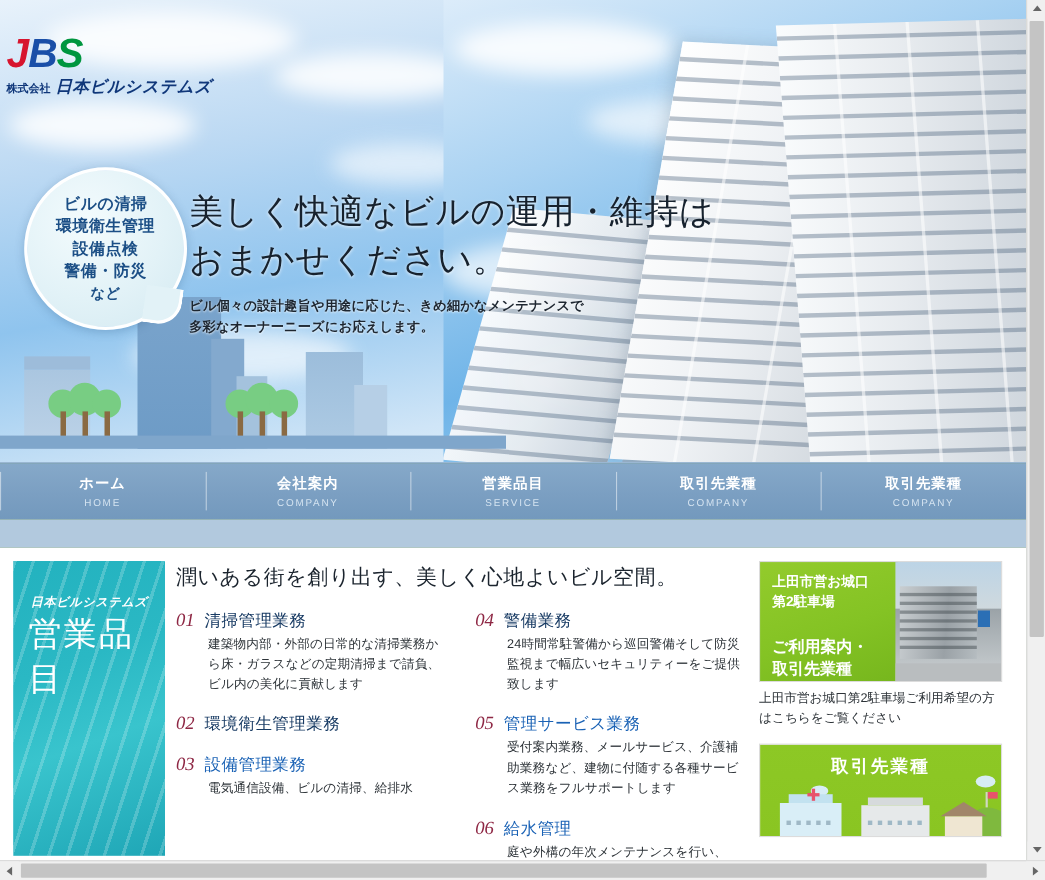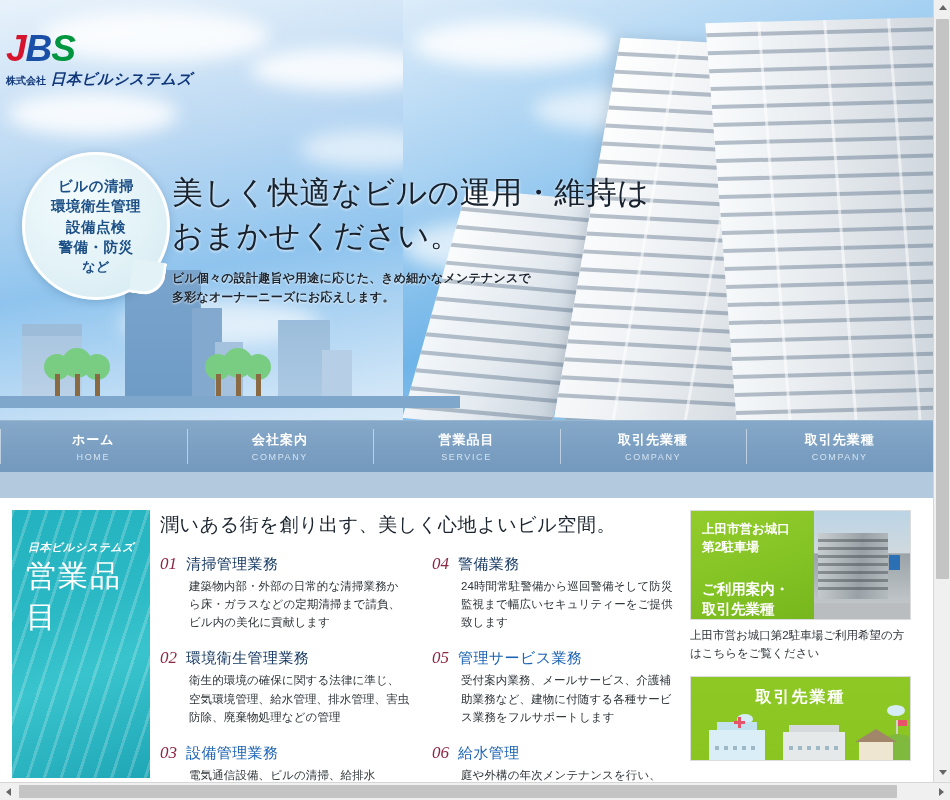--- a/index.html
+++ b/index.html
@@ -463,21 +463,20 @@
               <span class="svc-title">清掃管理業務</span>
             </div>
             <div class="svc-body">建築物内部・外部の日常的な清掃業務から床・ガラスなどの定期清掃まで請負、ビル内の美化に貢献します</div>
           </div>
 
           <div class="svc">
             <div class="svc-head">
               <span class="svc-num">02</span>
               <span class="svc-title">環境衛生管理業務</span>
             </div>
-            <div class="svc-body">衛生的環境の確保に関する法律に準じ、空気環境管理、給水管理、排水管理、害虫防除、廃棄物処理などの管理</div>
           </div>
 
           <div class="svc">
             <div class="svc-head">
               <span class="svc-num">03</span>
               <span class="svc-title alt">設備管理業務</span>
             </div>
             <div class="svc-body">電気通信設備、ビルの清掃、給排水</div>
           </div>
 

